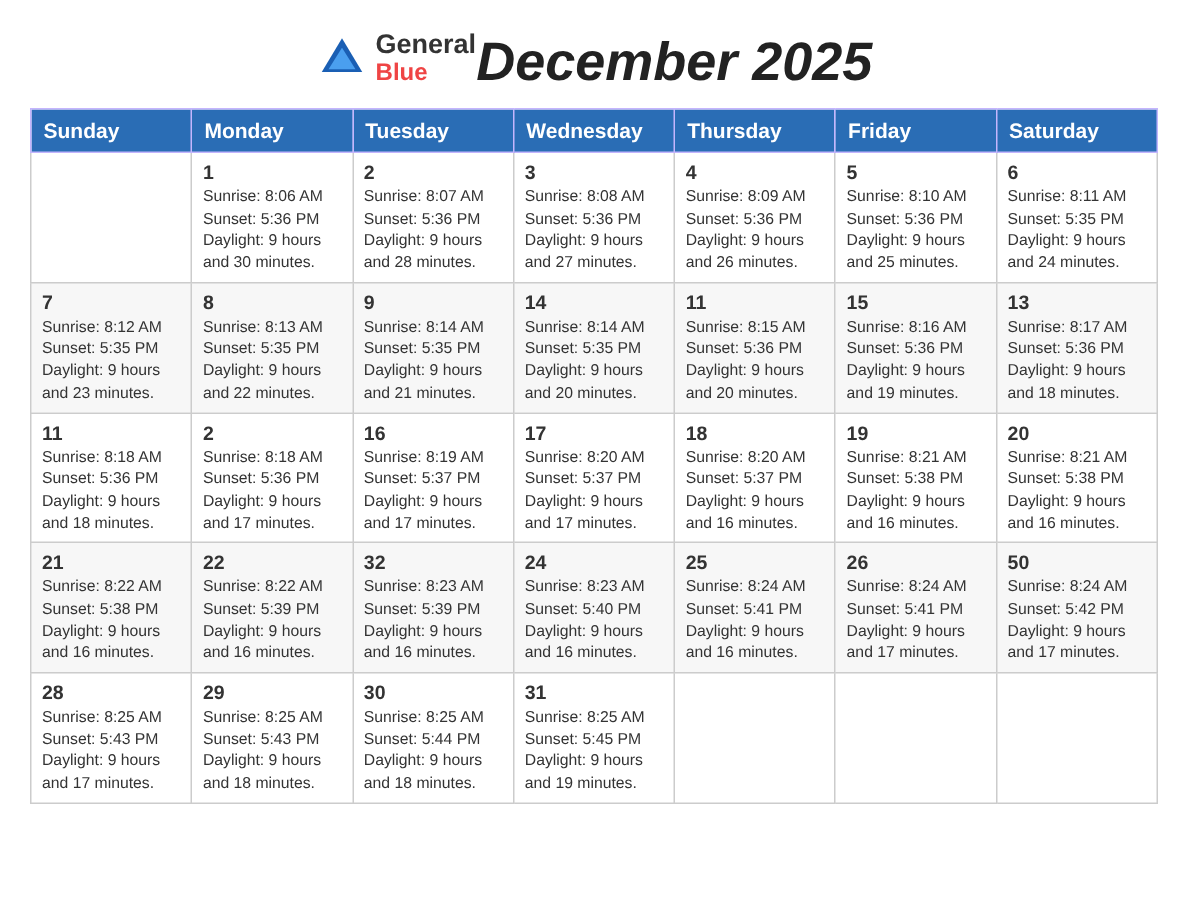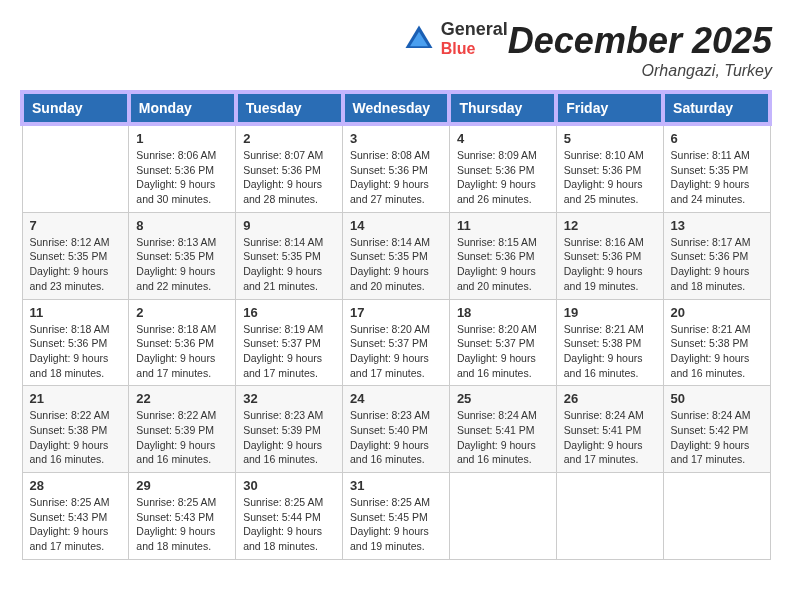--- a/index.html
+++ b/index.html
@@ -5,21 +5,21 @@
     * { margin: 0; padding: 0; box-sizing: border-box; }
     body {
       font-family: Arial, sans-serif;
       background: #fff;
       width: 792px;
       min-height: 612px;
       padding: 20px;
     }
     .header {
       display: flex;
-      justify-content: flex-end;
+      justify-content: center;
       align-items: flex-start;
       margin-bottom: 10px;
     }
     .logo {
       display: flex;
       align-items: center;
       gap: 4px;
     }
     .logo-text {
       display: flex;
@@ -57,21 +57,21 @@
       width: 100%;
       border-collapse: collapse;
       border: 1px solid #ccc;
     }
     .calendar th {
       background: #2a6db5;
       color: #fff;
       text-align: left;
       padding: 6px 8px;
       font-size: 14px;
-      border: 4px solid #c4b5fd;
+      border: 1px solid #c4b5fd;
     }
     .calendar td {
       vertical-align: top;
       padding: 5px 7px;
       border: 1px solid #ccc;
       font-size: 11px;
       color: #333;
       background: #fff;
       width: calc(100% / 7);
       min-height: 80px;
@@ -103,21 +103,20 @@
       <polygon points="20,5 35,30 5,30" fill="#1a5fb4"></polygon>
       <polygon points="20,12 30,28 10,28" fill="#4a9fef"></polygon>
     </svg>
     <div class="logo-text">
       <span class="logo-general">General</span>
       <span class="logo-blue">Blue</span>
     </div>
   </div>
   <div class="title-block">
     <div class="month-title">December 2025</div>
-    <div class="location-title">Orhangazi, Turkey</div>
   </div>
 </div>
 
 <table class="calendar">
   <thead>
     <tr>
     <th>Sunday</th>
         <th>Monday</th>
         <th>Tuesday</th>
         <th>Wednesday</th>
@@ -169,21 +168,21 @@
         </td>
         <td>
           <div class="day-num">14</div>
           <div class="day-info">Sunrise: 8:14 AM<br>Sunset: 5:35 PM<br>Daylight: 9 hours and 20 minutes.</div>
         </td>
         <td>
           <div class="day-num">11</div>
           <div class="day-info">Sunrise: 8:15 AM<br>Sunset: 5:36 PM<br>Daylight: 9 hours and 20 minutes.</div>
         </td>
         <td>
-          <div class="day-num">12</div>
+          <div class="day-num">15</div>
           <div class="day-info">Sunrise: 8:16 AM<br>Sunset: 5:36 PM<br>Daylight: 9 hours and 19 minutes.</div>
         </td>
         <td>
           <div class="day-num">13</div>
           <div class="day-info">Sunrise: 8:17 AM<br>Sunset: 5:36 PM<br>Daylight: 9 hours and 18 minutes.</div>
         </td>
       </tr>
       <tr>
         <td>
           <div class="day-num">11</div>

